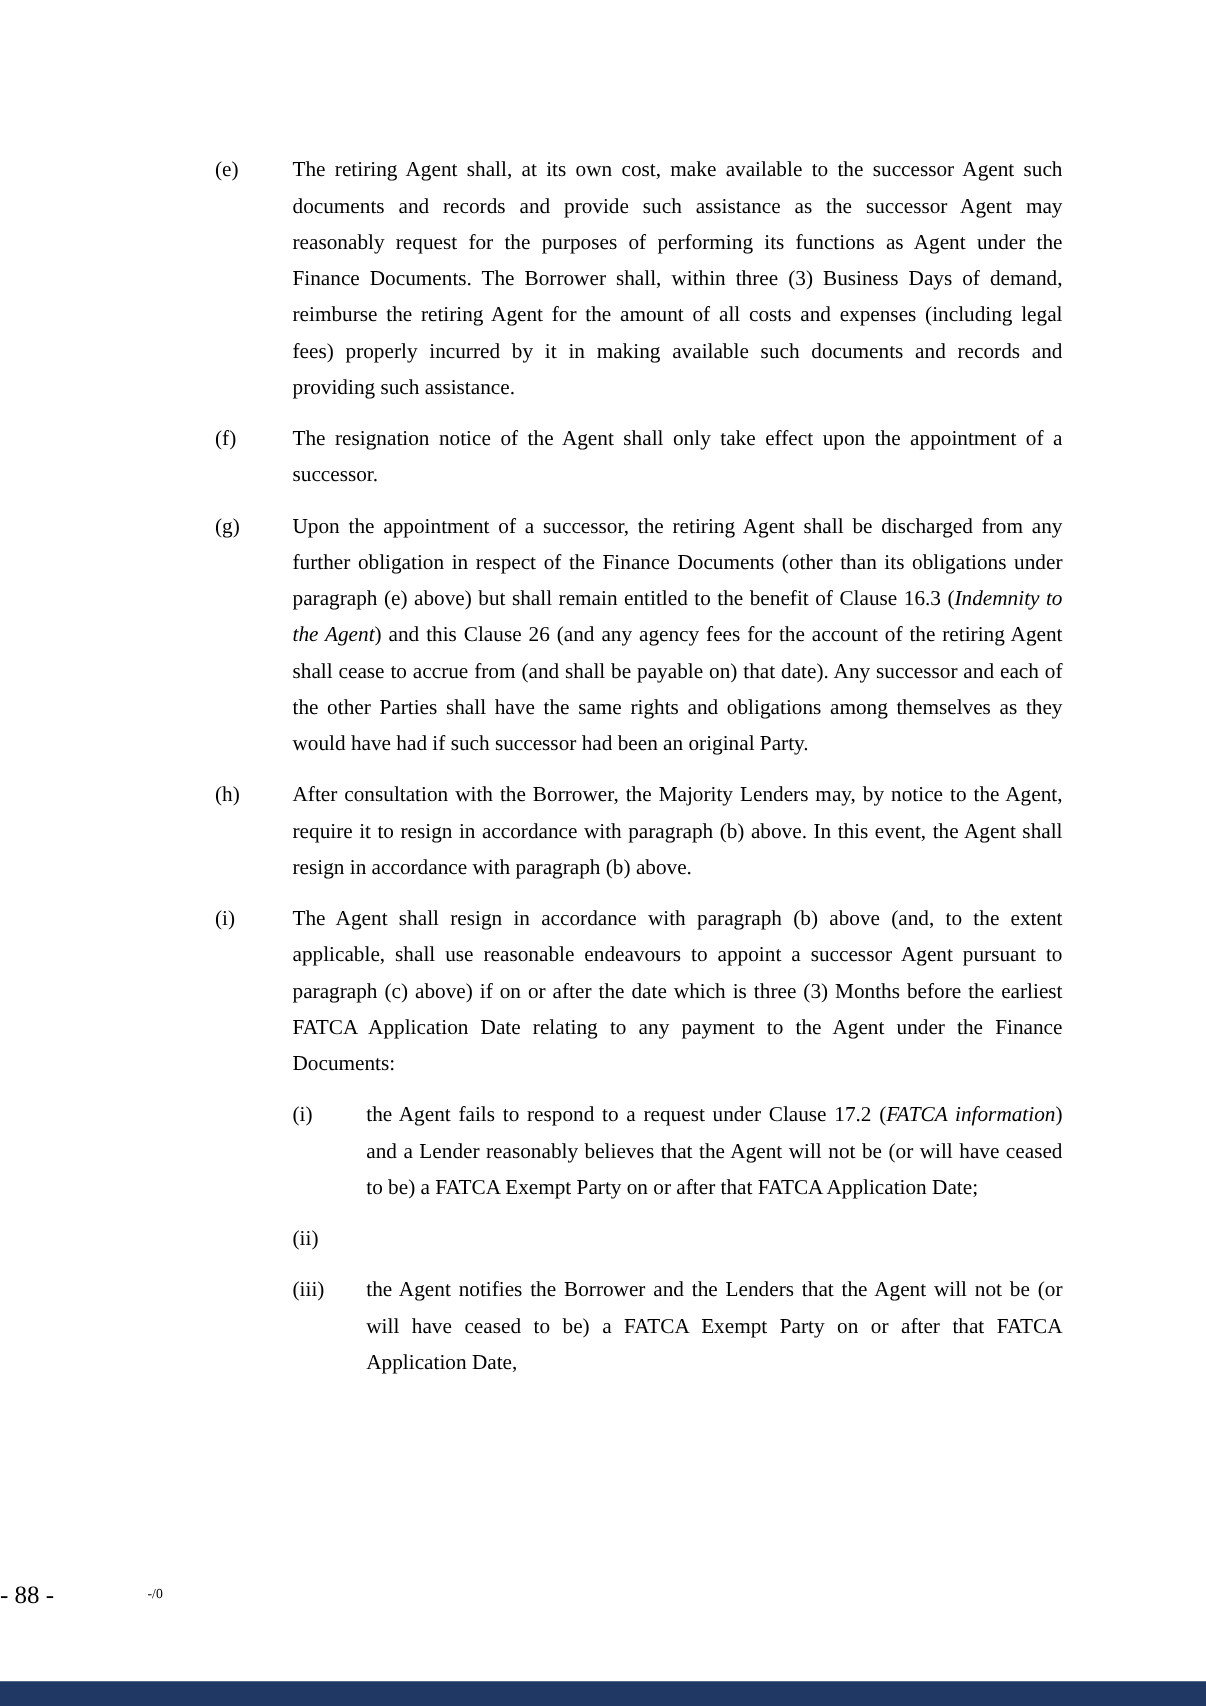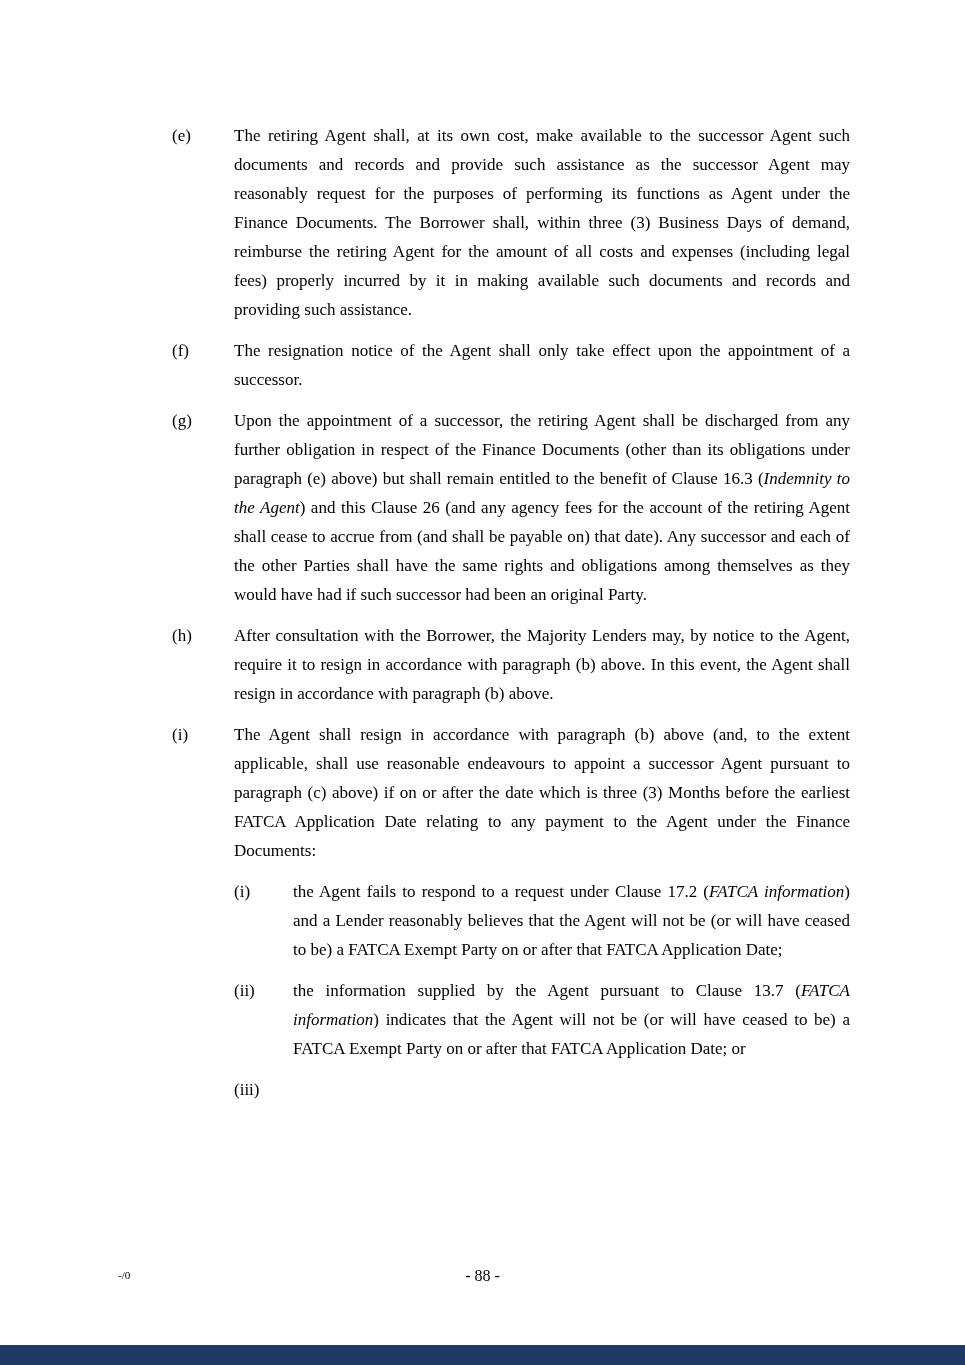--- a/index.html
+++ b/index.html
@@ -48,22 +48,21 @@
     left: 118px;
     top: 1268px;
     font-size: 11px;
     line-height: 14px;
   }
   .footer-center {
     position: absolute;
     left: 0;
     top: 1266px;
     width: 100%;
-    text-align: center;
-    font-size: 16px;
+    font-size: 20px;
     line-height: 20px;
   }
   .bottom-bar {
     position: absolute;
     left: 0;
     bottom: 0;
     width: 100%;
     height: 20px;
     background: #1f3864;
   }
@@ -94,24 +93,24 @@
         <div class="para level-1">
           <span class="label">(i)</span>
           <div class="text"><span>The Agent shall resign in accordance with paragraph (b) above (and, to the extent applicable, shall use reasonable endeavours to appoint a successor Agent pursuant to paragraph (c) above) if on or after the date which is three (3) Months before the earliest FATCA Application Date relating to any payment to the Agent under the Finance Documents:</span></div>
         </div>
         <div class="para level-2">
           <span class="label">(i)</span>
           <div class="text"><span>the Agent fails to respond to a request under Clause 17.2 (</span><em>FATCA information</em><span>) and a Lender reasonably believes that the Agent will not be (or will have ceased to be) a FATCA Exempt Party on or after that FATCA Application Date;</span></div>
         </div>
         <div class="para level-2">
           <span class="label">(ii)</span>
-          <div class="text"><span>the information supplied by the Agent pursuant to Clause 13.7 (</span><em>FATCA information</em><span>) indicates that the Agent will not be (or will have ceased to be) a FATCA Exempt Party on or after that FATCA Application Date; or</span></div>
         </div>
         <div class="para level-2">
           <span class="label">(iii)</span>
+          <div class="text"><span>the Agent notifies the Borrower and the Lenders that the Agent will not be (or will have ceased to be) a FATCA Exempt Party on or after that FATCA Application Date,</span></div>
         </div>
       </div>
   </main>
 
   <span class="footer-left">-/0</span>
 
   <div class="footer-center">- 88 -</div>
 
   <div class="bottom-bar"></div>
 

